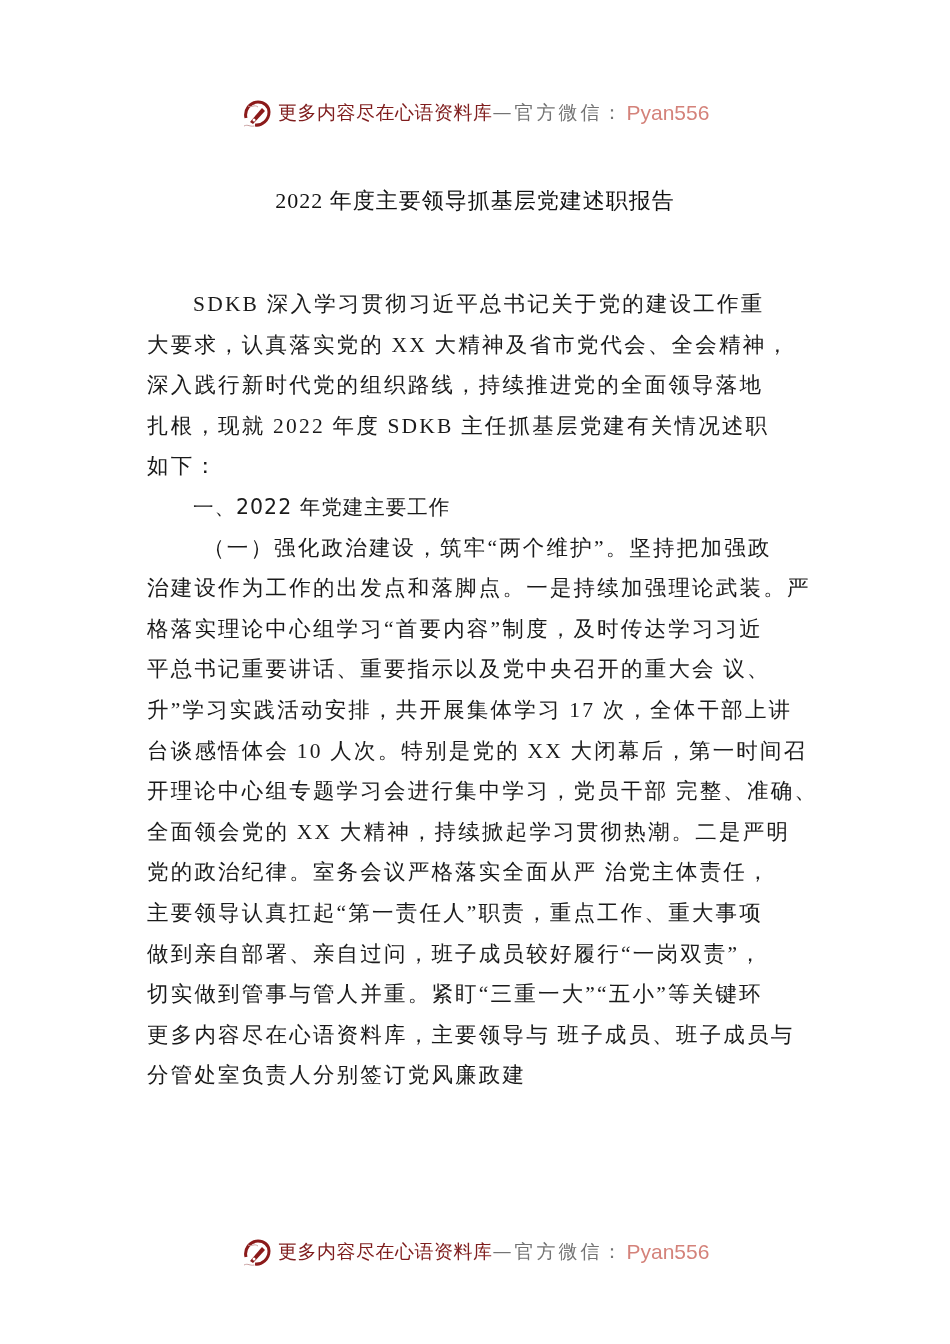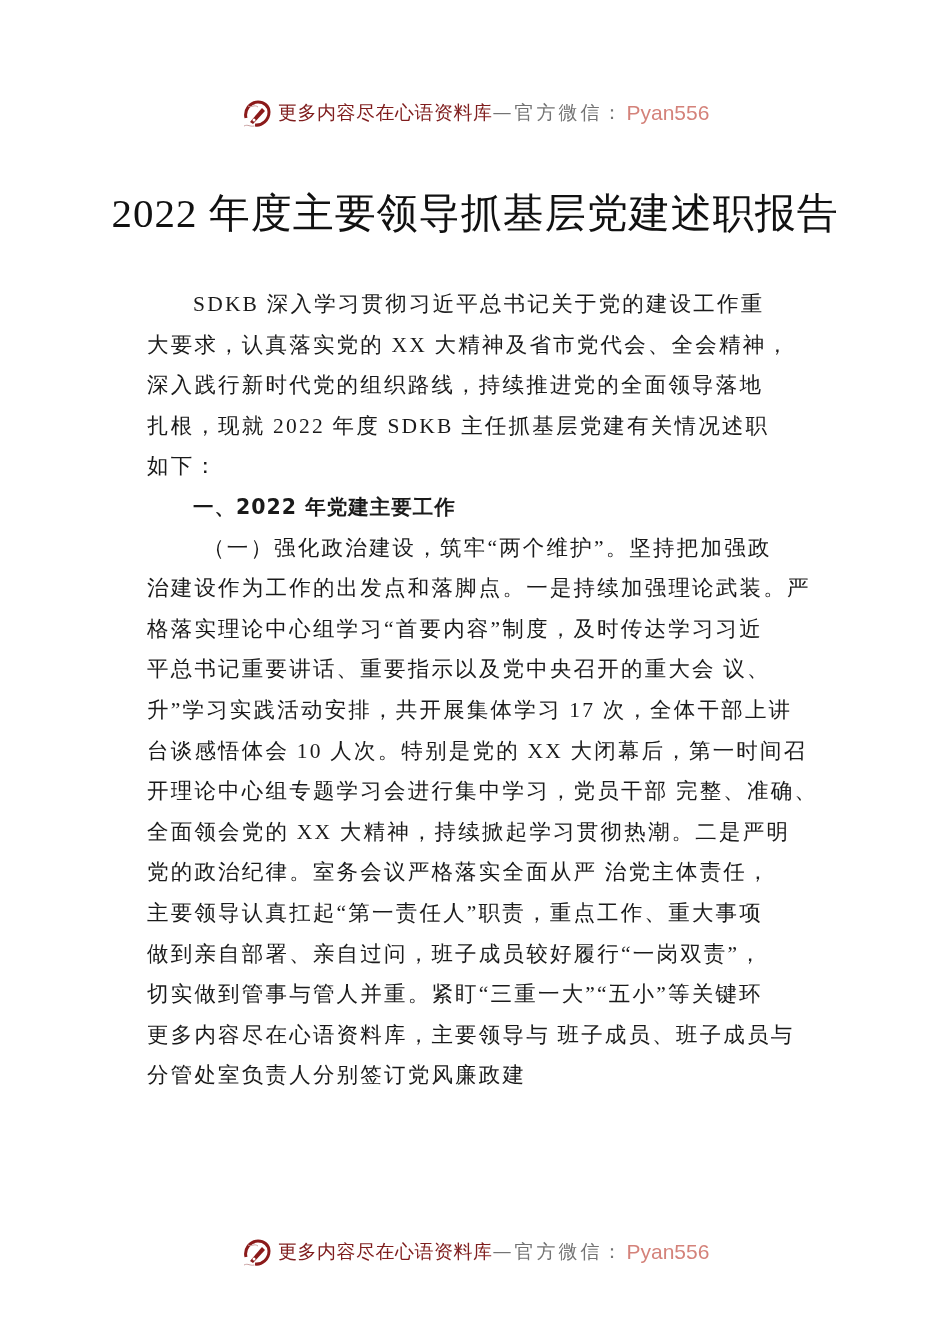--- a/index.html
+++ b/index.html
@@ -49,21 +49,21 @@
       font-size: 21px;
       margin-left: 2px;
       text-align: right;
     }
     .doc-title {
       position: absolute;
       top: 186px;
       left: 0;
       width: 950px;
       text-align: center;
-      font-size: 41px;
+      font-size: 22px;
       font-family: "Liberation Serif", "DejaVu Serif", serif;
       font-weight: normal;
       letter-spacing: 1px;
       color: #111;
       margin: 0;
     }
     .body-text {
       position: absolute;
       left: 147px;
       width: 680px;
@@ -75,21 +75,21 @@
     }
     .line {
       display: block;
       white-space: nowrap;
       height: 40.6px;
     }
     .indent { padding-left: 46px; }
     .indent-small { padding-left: 56px; }
     .heading-line {
       font-family: "DejaVu Sans", "Liberation Sans", sans-serif;
-      font-weight: bold;
+      font-weight: normal;
       font-size: 20.5px;
       letter-spacing: 1px;
     }
   </style>
 </head>
 <body>
 
 <div class="watermark top">
   <span class="wm-logo">
     <svg width="34" height="34" viewBox="0 0 34 34">

